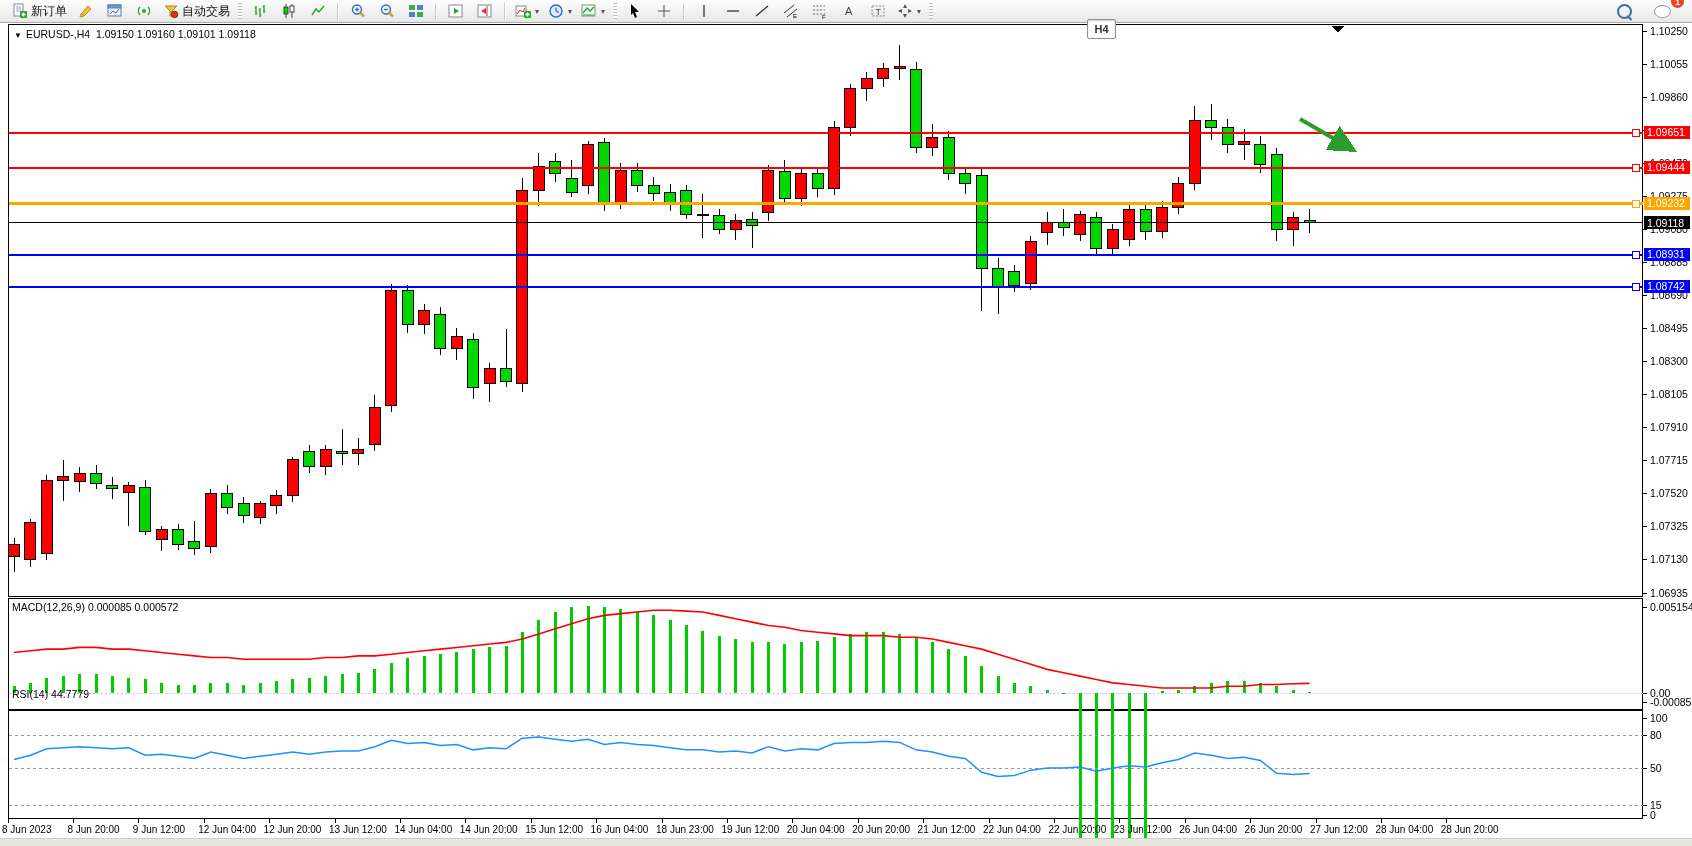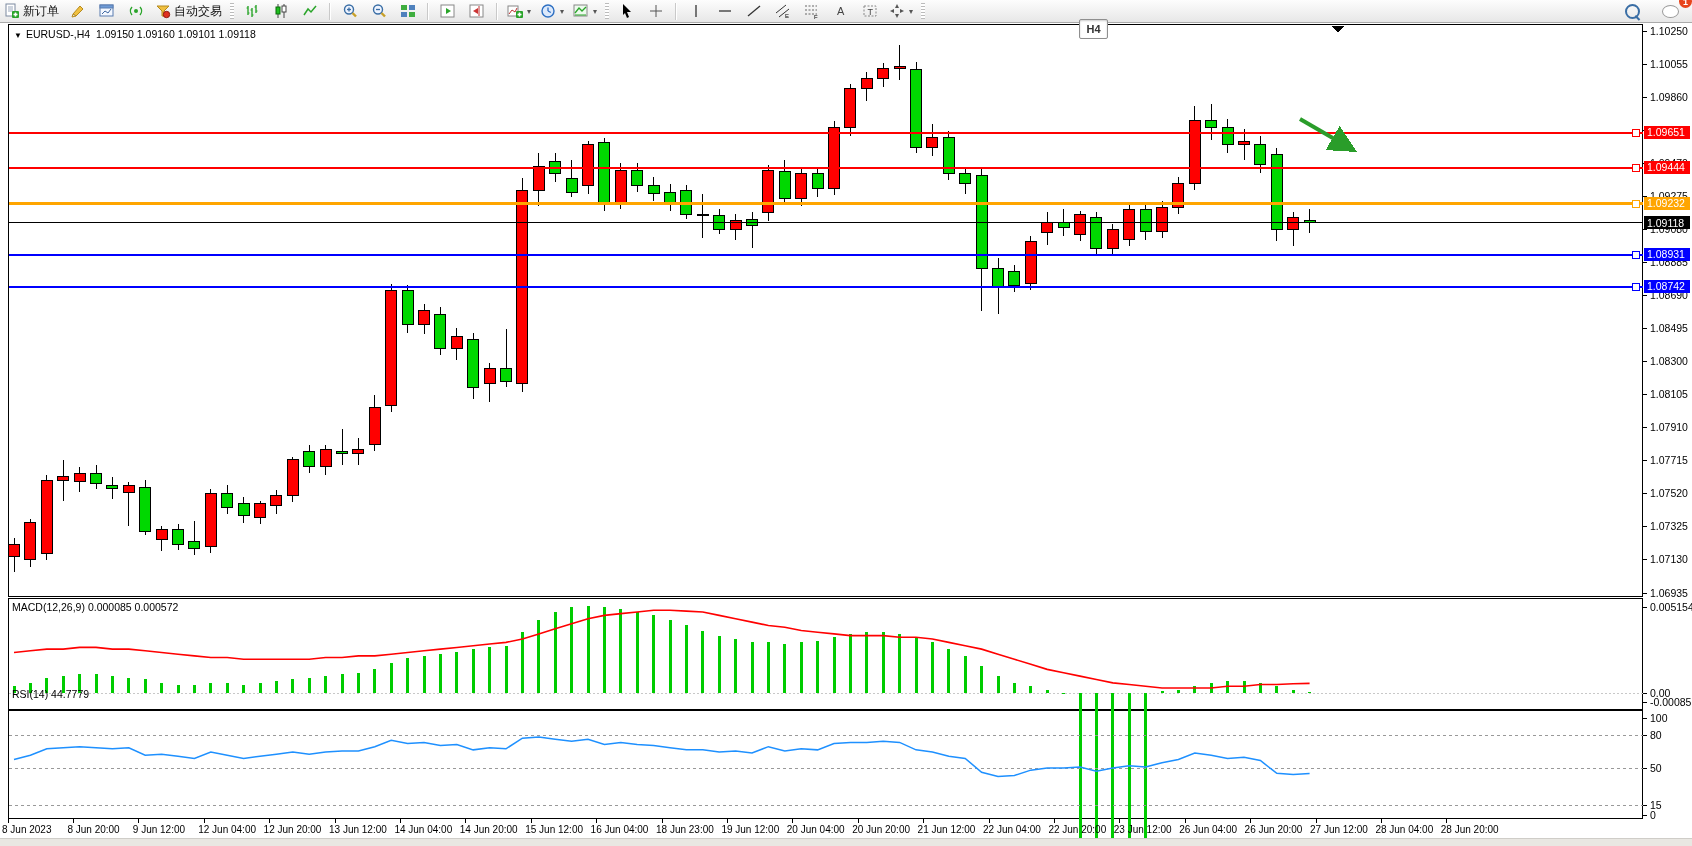--- a/index.html
+++ b/index.html
@@ -1,21 +1,21 @@
 <!DOCTYPE html>
 <html><head>
 <meta charset="utf-8">
 <style>
   html,body{margin:0;padding:0;background:#d4d0c8;}
   .app{position:relative;width:1692px;height:846px;background:#ffffff;overflow:hidden;
        font-family:"Liberation Sans",sans-serif;-webkit-font-smoothing:antialiased;}
   
   .toolbar{position:absolute;left:0;top:0;width:1692px;height:23px;box-sizing:border-box;
            background:linear-gradient(#fdfdfd,#e7e7e7);border-bottom:1px solid #aaa;
-           display:flex;align-items:center;padding:0 0;gap:1px;z-index:5;}
+           display:flex;align-items:center;padding:0 8px;gap:1px;z-index:5;}
   .tb-btn{height:20px;min-width:20px;display:flex;align-items:center;justify-content:center;
           gap:3px;padding:0 3px;border:1px solid transparent;border-radius:2px;font-size:12px;color:#111;cursor:default;}
   .tb-sep{width:0;height:17px;border-left:1px solid #c9c9c9;border-right:1px solid #fff;margin:0 4px;}
   .tb-grip{width:4px;height:16px;margin:0 3px;background:repeating-linear-gradient(#bbb 0 1px,#fff 1px 3px);}
   .tf-btn{height:18px;min-width:23px;padding:0 2px;font-size:11px;font-weight:bold;color:#333;
           display:flex;align-items:center;justify-content:center;border:1px solid transparent;border-radius:2px;}
   .tf-btn.active{background:#fff;border-color:#8f8f8f;box-shadow:inset 0 1px 2px rgba(0,0,0,.2);margin-top:36px;}
   .caret{font-size:8px;color:#555;margin-left:1px;}
   .tb-right{margin-left:auto;display:flex;align-items:center;gap:10px;padding-right:8px;}
   .search-glyph{position:relative;width:11px;height:11px;border:2px solid #3a6ea5;border-radius:50%;display:inline-block;}

